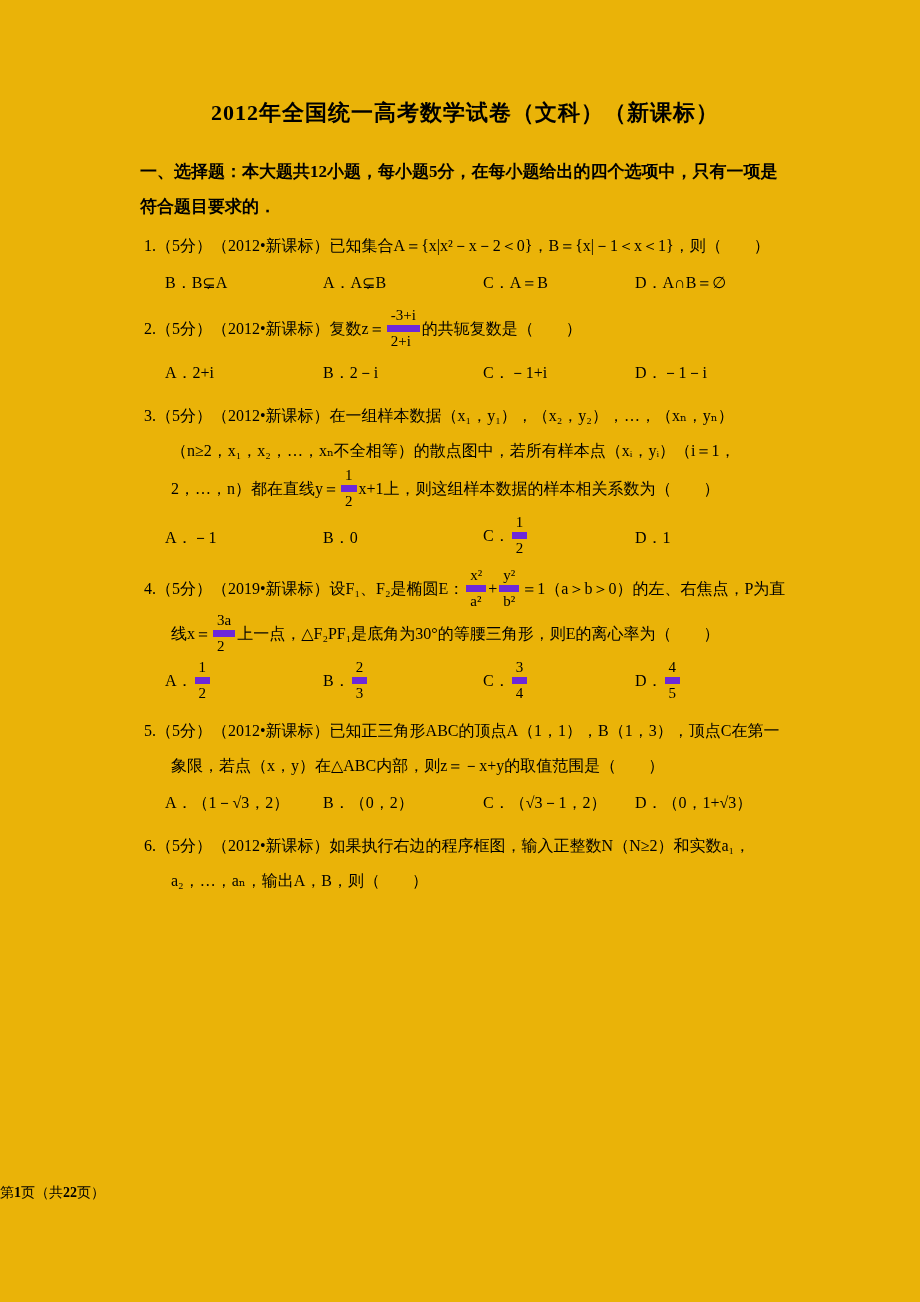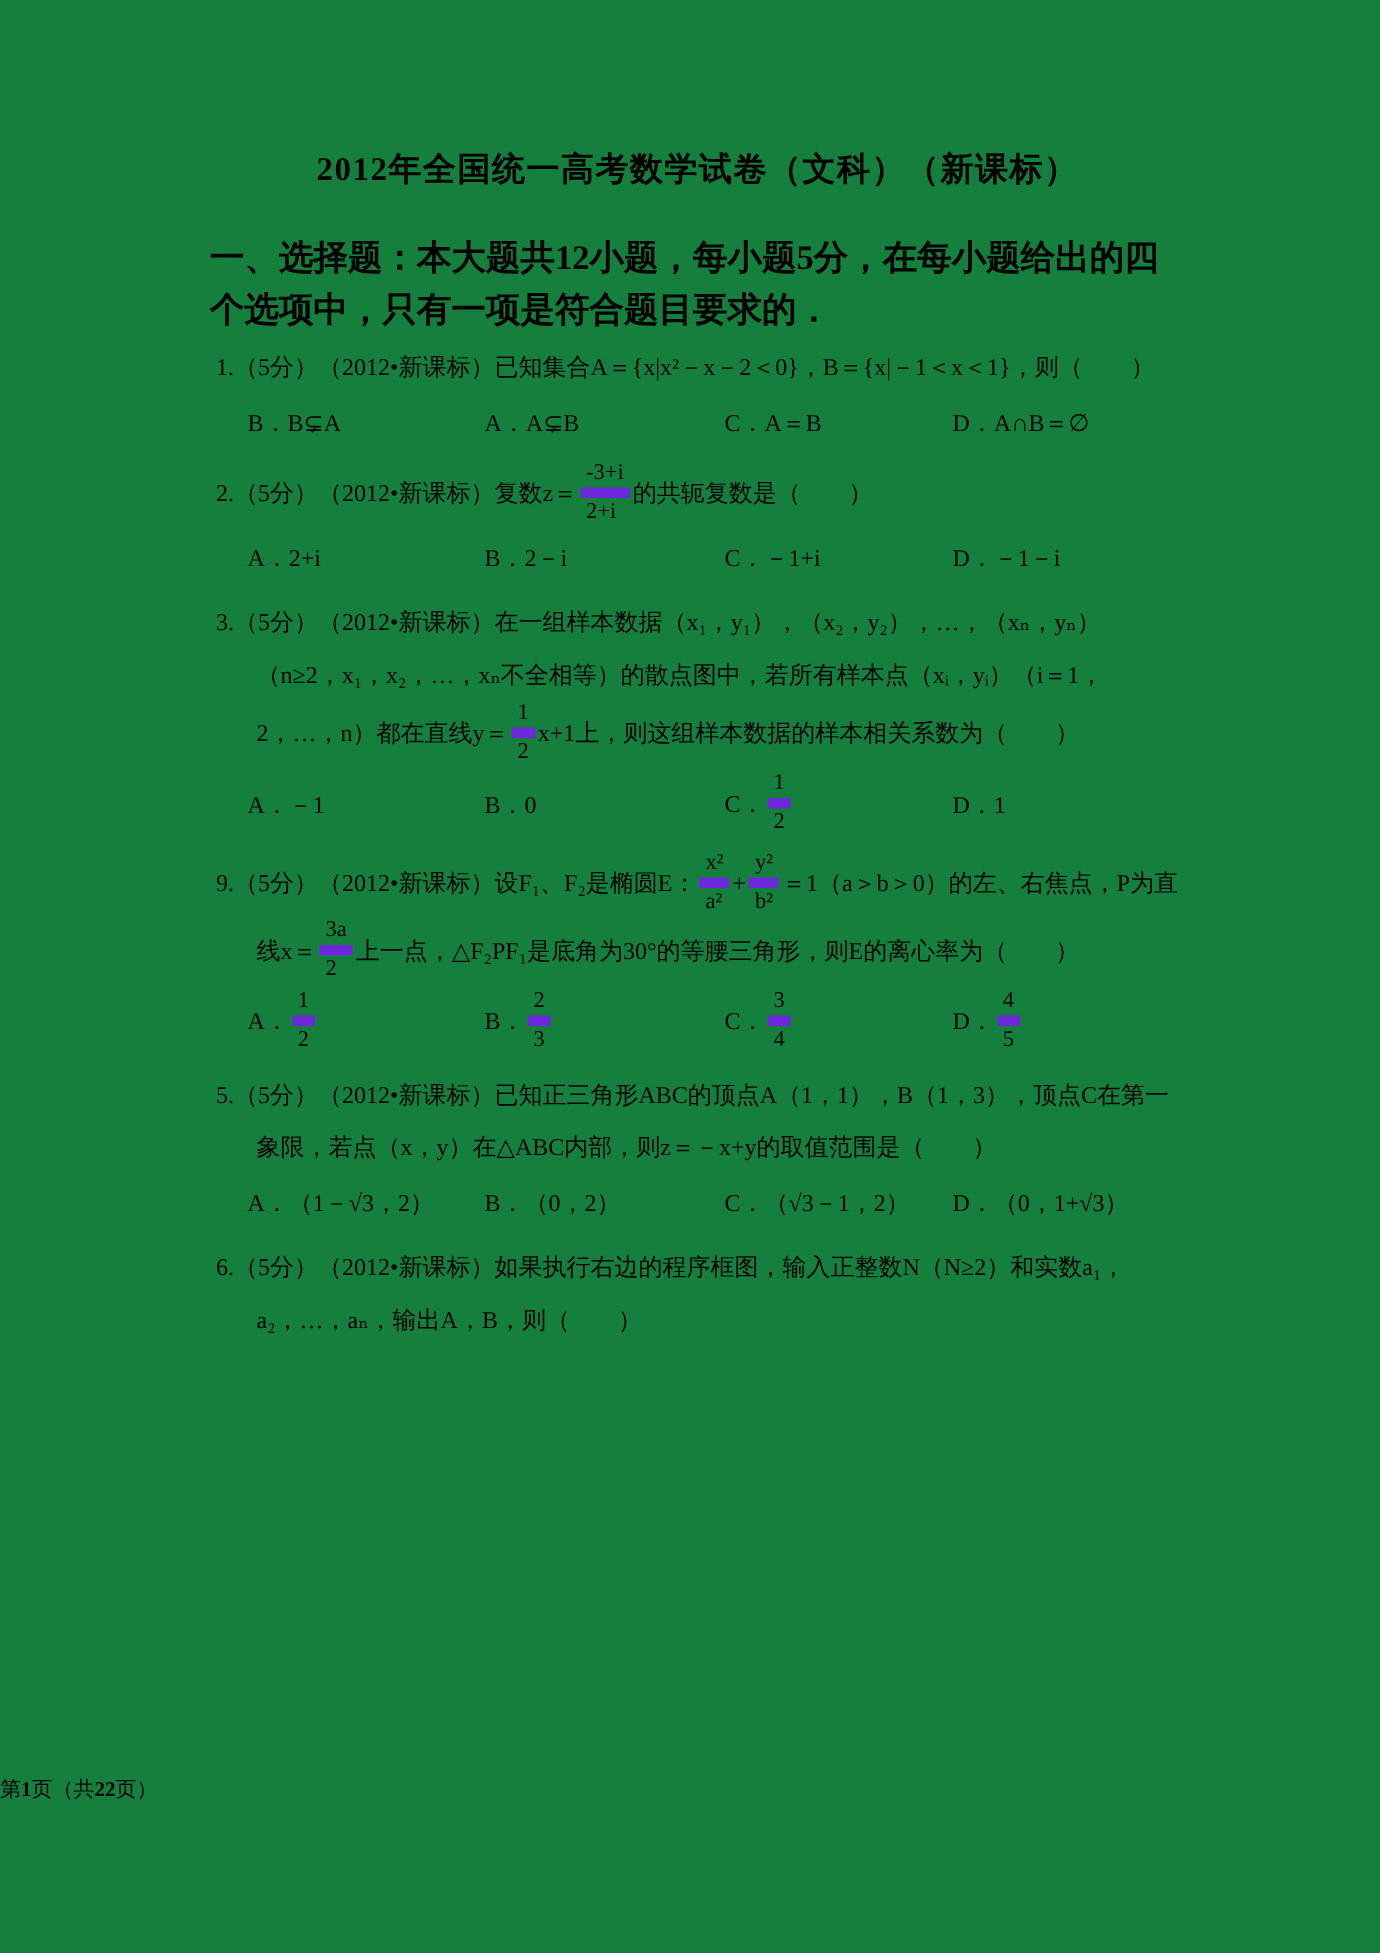--- a/index.html
+++ b/index.html
@@ -1,35 +1,35 @@
 <!DOCTYPE html>
 <html><head>
 <meta charset="utf-8">
 <style>
   * { box-sizing: border-box; }
   html, body { margin: 0; padding: 0; background: #ffffff; }
   .page {
     position: relative;
     width: 920px;
     height: 1302px;
-    background: #15803d;
+    background: #eab308;
     color: #000000;
     font-family: "Liberation Serif", "DejaVu Serif", serif;
     padding: 98px 130px 0 140px;
     overflow: hidden;
   }
   .title {
     font-size: 22px;
     font-weight: bold;
     text-align: center;
     margin: 0 0 26px 0;
     letter-spacing: 1px;
   }
   .section {
-    font-size: 23px;
+    font-size: 17px;
     font-weight: bold;
     line-height: 35px;
     margin: 0 0 4px 0;
   }
   .stem {
     font-size: 16px;
     line-height: 35px;
     margin: 0;
     padding-left: 27px;
     text-indent: -27px;
@@ -104,21 +104,21 @@
     <p class="stem"><span>3.（5分）（2012•新课标）在一组样本数据（x₁，y₁），（x₂，y₂），…，（xₙ，yₙ）（n≥2，x₁，x₂，…，xₙ不全相等）的散点图中，若所有样本点（xᵢ，yᵢ）（i＝1，2，…，n）都在直线y＝</span><span class="frac"><span class="num">1</span><span class="den">2</span></span><span>x+1上，则这组样本数据的样本相关系数为（　　）</span></p>
     <div class="options">
       <span>A．－1</span>
       <span>B．0</span>
       <span><span>C．</span><span class="frac"><span class="num">1</span><span class="den">2</span></span></span>
       <span>D．1</span>
     </div>
   </div>
 
   <div class="question">
-    <p class="stem"><span>9.（5分）（2012•新课标）设F₁、F₂是椭圆E：</span><span class="frac"><span class="num">x²</span><span class="den">a²</span></span><span>+</span><span class="frac"><span class="num">y²</span><span class="den">b²</span></span><span>＝1（a＞b＞0）的左、右焦点，P为直线x＝</span><span class="frac"><span class="num">3a</span><span class="den">2</span></span><span>上一点，△F₂PF₁是底角为30°的等腰三角形，则E的离心率为（　　）</span></p>
+    <p class="stem"><span>4.（5分）（2019•新课标）设F₁、F₂是椭圆E：</span><span class="frac"><span class="num">x²</span><span class="den">a²</span></span><span>+</span><span class="frac"><span class="num">y²</span><span class="den">b²</span></span><span>＝1（a＞b＞0）的左、右焦点，P为直线x＝</span><span class="frac"><span class="num">3a</span><span class="den">2</span></span><span>上一点，△F₂PF₁是底角为30°的等腰三角形，则E的离心率为（　　）</span></p>
     <div class="options">
       <span><span>A．</span><span class="frac"><span class="num">1</span><span class="den">2</span></span></span>
       <span><span>B．</span><span class="frac"><span class="num">2</span><span class="den">3</span></span></span>
       <span><span>C．</span><span class="frac"><span class="num">3</span><span class="den">4</span></span></span>
       <span><span>D．</span><span class="frac"><span class="num">4</span><span class="den">5</span></span></span>
     </div>
   </div>
 
   <div class="question">
     <p class="stem"><span>5.（5分）（2012•新课标）已知正三角形ABC的顶点A（1，1），B（1，3），顶点C在第一象限，若点（x，y）在△ABC内部，则z＝－x+y的取值范围是（　　）</span></p>

